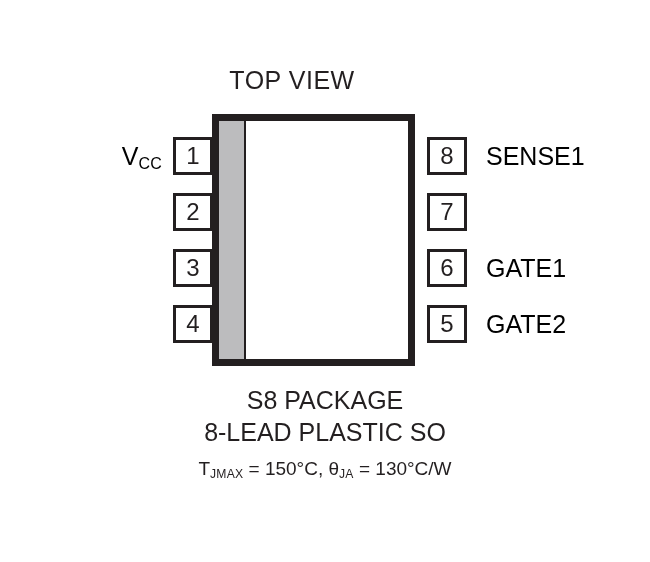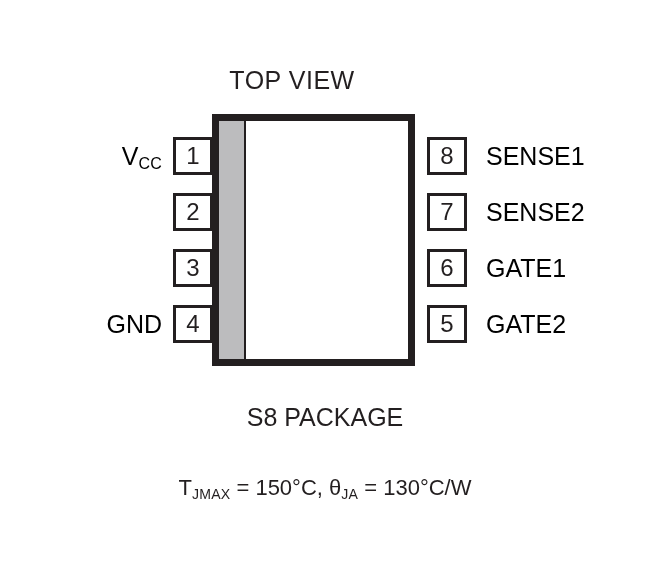--- a/index.html
+++ b/index.html
@@ -99,25 +99,24 @@
   }
 
   
   .caption {
     position: absolute;
     left: 0;
     width: 650px;
     text-align: center;
     color: #231f20;
     white-space: nowrap;
-    margin-top: 17px;
   }
   .cap-line1 { top: 386px; font-size: 25px; }
   .cap-line2 { top: 418px; font-size: 25px; }
-  .cap-line3 { top: 458px; font-size: 22px; }
+  .cap-line3 { top: 458px; font-size: 19px; }
   .caption sub {
     font-size: 0.64em;
     vertical-align: baseline;
     position: relative;
     top: 0.27em;
     letter-spacing: 0.2px;
   }
 </style>
 </head>
 <body>
@@ -134,23 +133,22 @@
   <div class="pin-box left" style="top:193px">2</div>
   <div class="pin-box left" style="top:249px">3</div>
   <div class="pin-box left" style="top:305px">4</div>
 
   <div class="pin-box right" style="top:137px">8</div>
   <div class="pin-box right" style="top:193px">7</div>
   <div class="pin-box right" style="top:249px">6</div>
   <div class="pin-box right" style="top:305px">5</div>
 
   <div class="pin-label left" style="top:137px"><span>V</span><sub>CC</sub></div>
-  <div class="pin-label left" style="top:305px"><span>GND</span></div>
 
   <div class="pin-label right" style="top:137px"><span>SENSE1</span></div>
-  <div class="pin-label right" style="top:193px"><span>SENSE2</span></div>
   <div class="pin-label right" style="top:249px"><span>GATE1</span></div>
   <div class="pin-label right" style="top:305px"><span>GATE2</span></div>
 
   <div class="caption cap-line1">S8 PACKAGE</div>
+  <div class="caption cap-line2">8-LEAD PLASTIC SO</div>
   <div class="caption cap-line3"><span>T</span><sub>JMAX</sub><span> = 150°C, </span><span>θ</span><sub>JA</sub><span> = 130°C/W</span></div>
 
 </div>
 
 </body></html>

